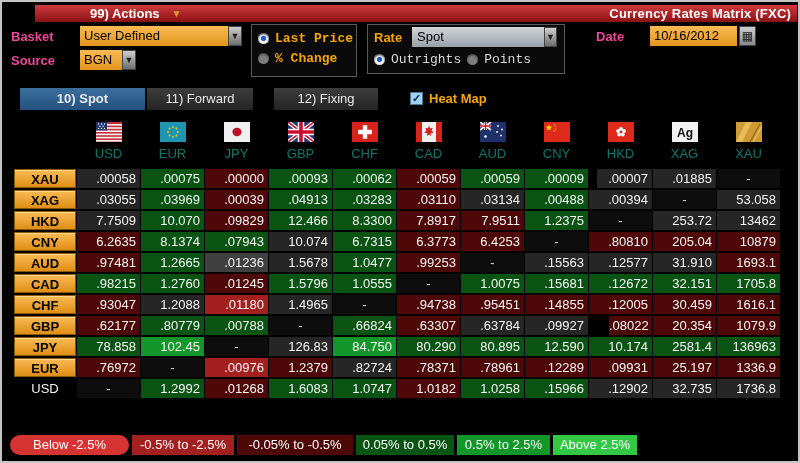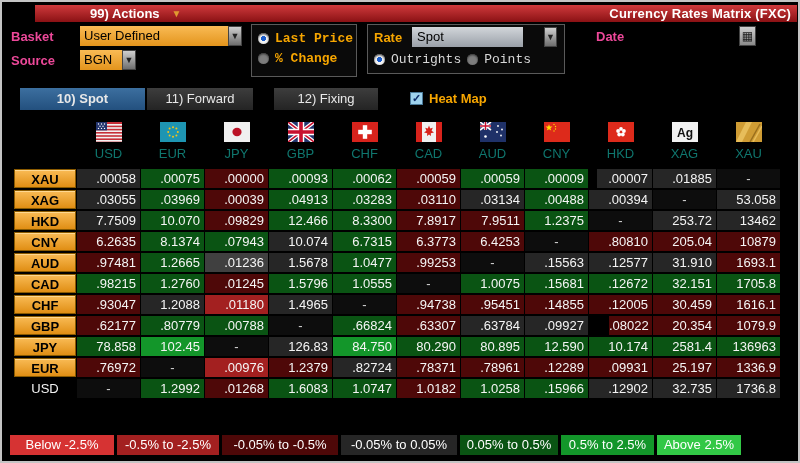--- a/index.html
+++ b/index.html
@@ -82,35 +82,36 @@
         <span class="rlab-orange">Last Price</span>
       </div>
       <div class="radio-row">
         <span class="radio"></span>
         <span class="rlab-orange">% Change</span>
       </div>
     </div>
 
   <div class="gbox" style="left:365px;top:22px;width:196px;height:48px;">
     <span class="rlab-orange" style="position:absolute;left:6px;top:5px;">Rate</span>
-    <div class="grayfield" style="left:44px;top:2px;width:111px;">Spot</div>
+    <div class="grayfield" style="left:44px;top:2px;width:144px;">Spot</div>
     <div class="ddbtn" style="left:176px;top:2px;width:13px;">▼</div>
     <div id="rate-mode" style="position:absolute;left:0;top:24px;display:flex;">
         <div class="radio-row">
           <span class="radio sel"></span>
           <span class="rlab-gray">Outrights</span>
         </div>
         <div class="radio-row">
           <span class="radio"></span>
           <span class="rlab-gray">Points</span>
         </div>
       </div>
   </div>
 
   <span class="olabel" style="left:594px;top:27px;">Date</span>
+  <div class="ofield" style="left:648px;top:24px;width:87px;">10/16/2012</div>
   <div class="calbtn" style="left:737px;top:24px;">▦</div>
 
   <div id="tabs">
       <div class="tab active" style="left: 18px; width: 125px;">10) Spot</div>
       <div class="tab" style="left: 145px; width: 106px;">11) Forward</div>
       <div class="tab" style="left: 272px; width: 104px;">12) Fixing</div>
     </div>
   <div class="checkbox" id="hm-check">✓</div>
   <span class="hm-label">Heat Map</span>
 
@@ -347,21 +348,20 @@
       <div class="vcell" style="background: rgb(10, 84, 19);">1.0747</div>
       <div class="vcell" style="background: rgb(78, 8, 8);">1.0182</div>
       <div class="vcell" style="background: rgb(10, 84, 19);">1.0258</div>
       <div class="vcell" style="background: rgb(10, 84, 19);">.15966</div>
       <div class="vcell" style="background: rgb(38, 38, 38);">.12902</div>
       <div class="vcell" style="background: rgb(38, 38, 38);">32.735</div>
       <div class="vcell" style="background: rgb(38, 38, 38);">1736.8</div>
     </div>
 
   <div class="legend" id="legend">
-      <div class="legend-item" style="width: 104px; background: rgb(214, 51, 51);">Below -2.5%</div>
+      <div class="legend-item" style="width: 119px; background: rgb(214, 51, 51); border-radius: 10px;">Below -2.5%</div>
       <div class="legend-item" style="width: 102px; background: rgb(163, 32, 32);">-0.5% to -2.5%</div>
       <div class="legend-item" style="width: 116px; background: rgb(78, 8, 8);">-0.05% to -0.5%</div>
-      <div class="legend-item" style="width: 116px; background: rgb(38, 38, 38);">-0.05% to 0.05%</div>
       <div class="legend-item" style="width: 98px; background: rgb(10, 84, 19);">0.05% to 0.5%</div>
       <div class="legend-item" style="width: 93px; background: rgb(19, 150, 42);">0.5% to 2.5%</div>
       <div class="legend-item" style="width: 84px; background: rgb(50, 200, 70);">Above 2.5%</div>
     </div>
 </div>
 
 </body></html>

